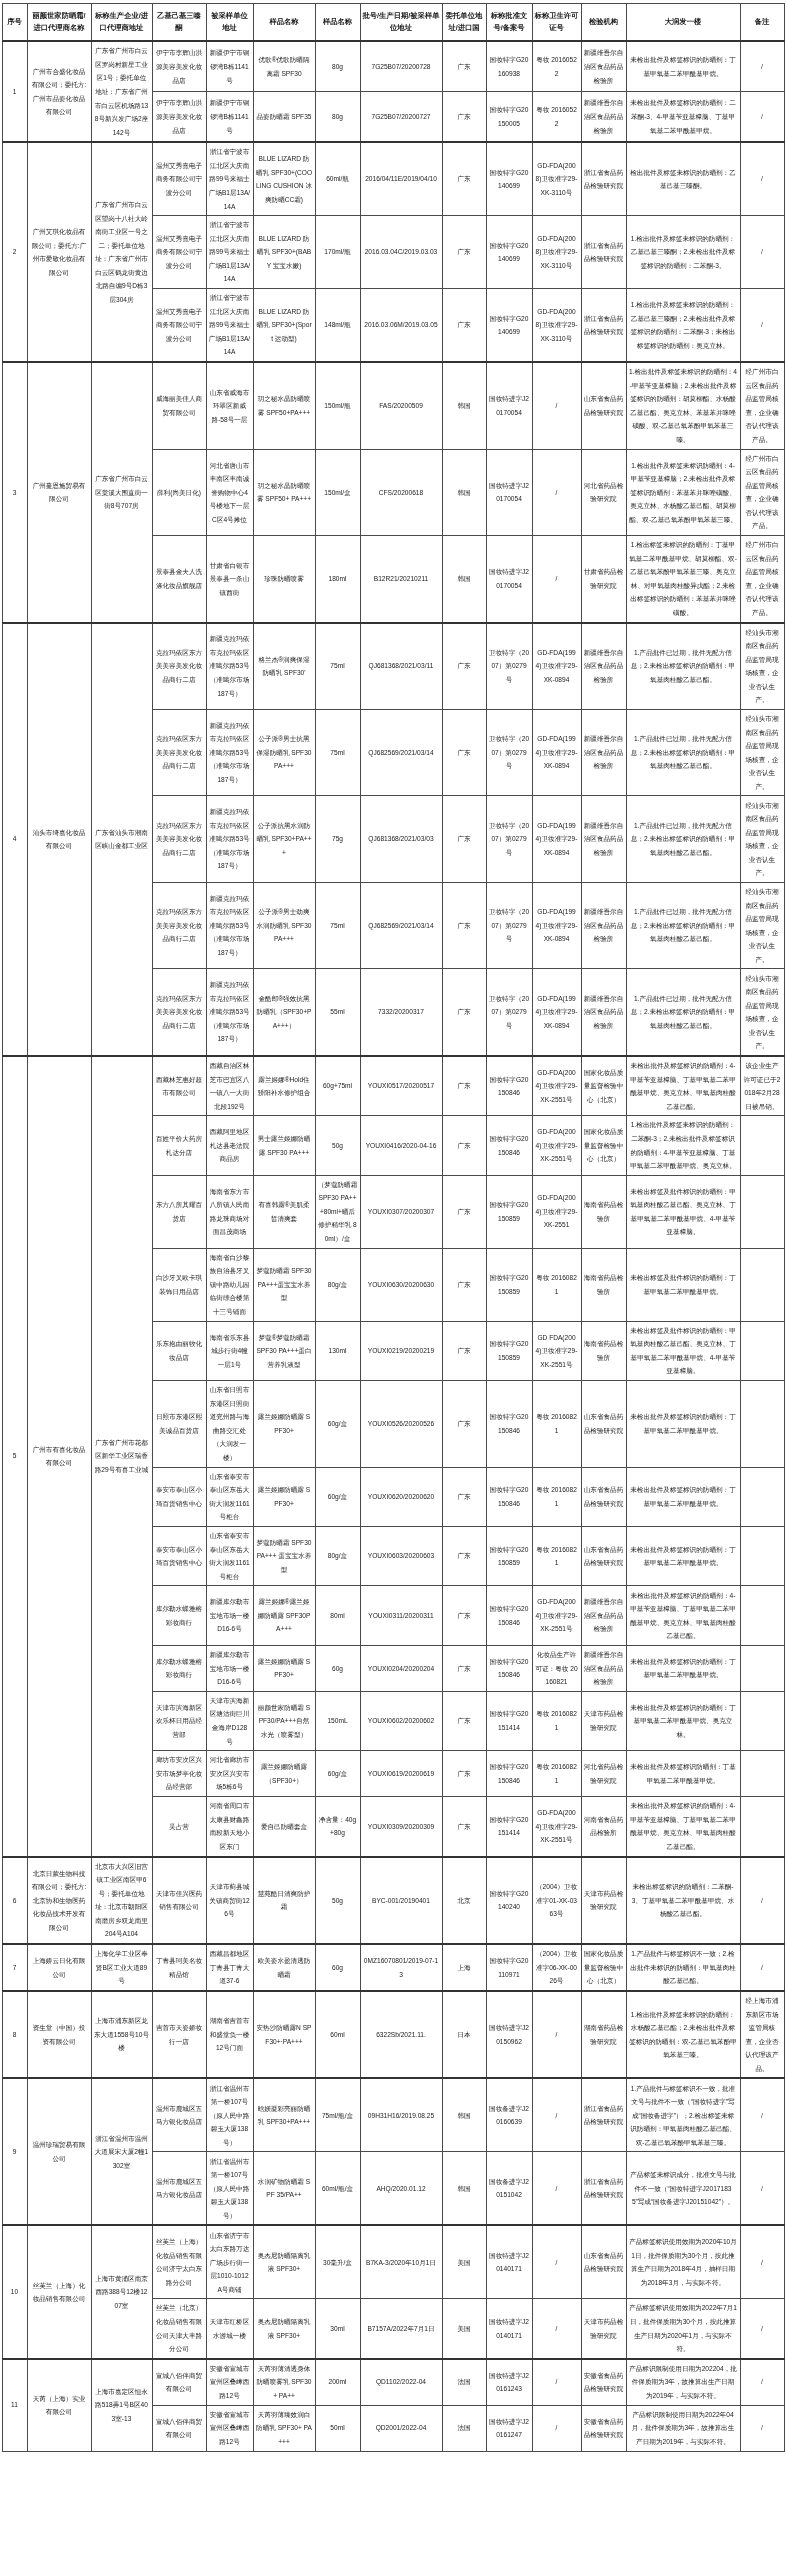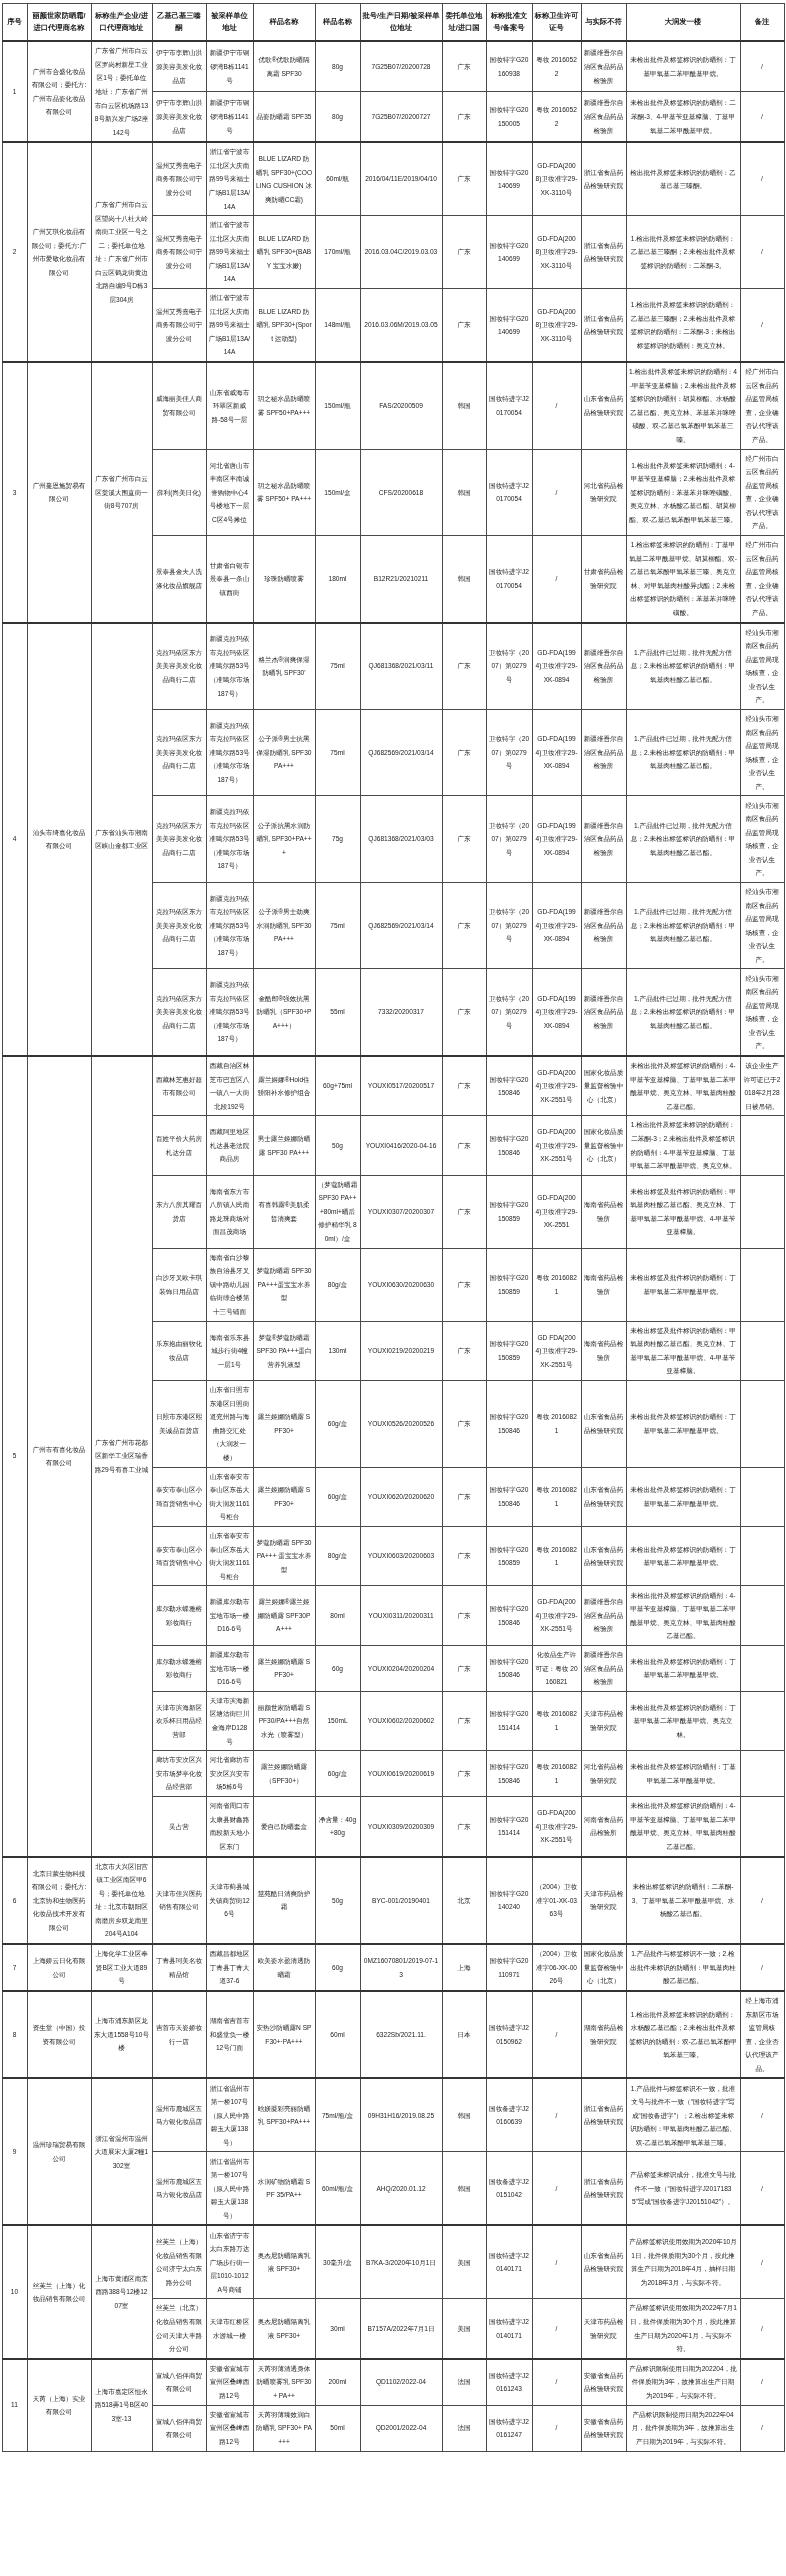--- a/index.html
+++ b/index.html
@@ -39,21 +39,21 @@
           <th>丽颜世家防晒霜/进口代理商名称</th>
           <th>标称生产企业/进口代理商地址</th>
           <th>乙基己基三嗪酮</th>
           <th>被采样单位地址</th>
           <th>样品名称</th>
           <th>样品名称</th>
           <th>批号/生产日期/被采样单位地址</th>
           <th>委托单位地址/进口国</th>
           <th>标称批准文号/备案号</th>
           <th>标称卫生许可证号</th>
-          <th>与实际不符</th>
+          <th>检验机构</th>
           <th>大润发一楼</th>
           <th>备注</th>
         </tr>
       </thead>
     <tbody>
         <tr class="group-start">
           <td rowspan="2" class="num">1</td>
           <td rowspan="2">广州市合盛化妆品有限公司；委托方:广州市品姿化妆品有限公司</td>
           <td rowspan="2">广东省广州市白云区罗岗村新星工业区1号；委托单位地址：广东省广州市白云区机场路138号新兴发广场2座142号</td>
           <td>伊宁市李辉山洪源美容美发化妆品店</td>

